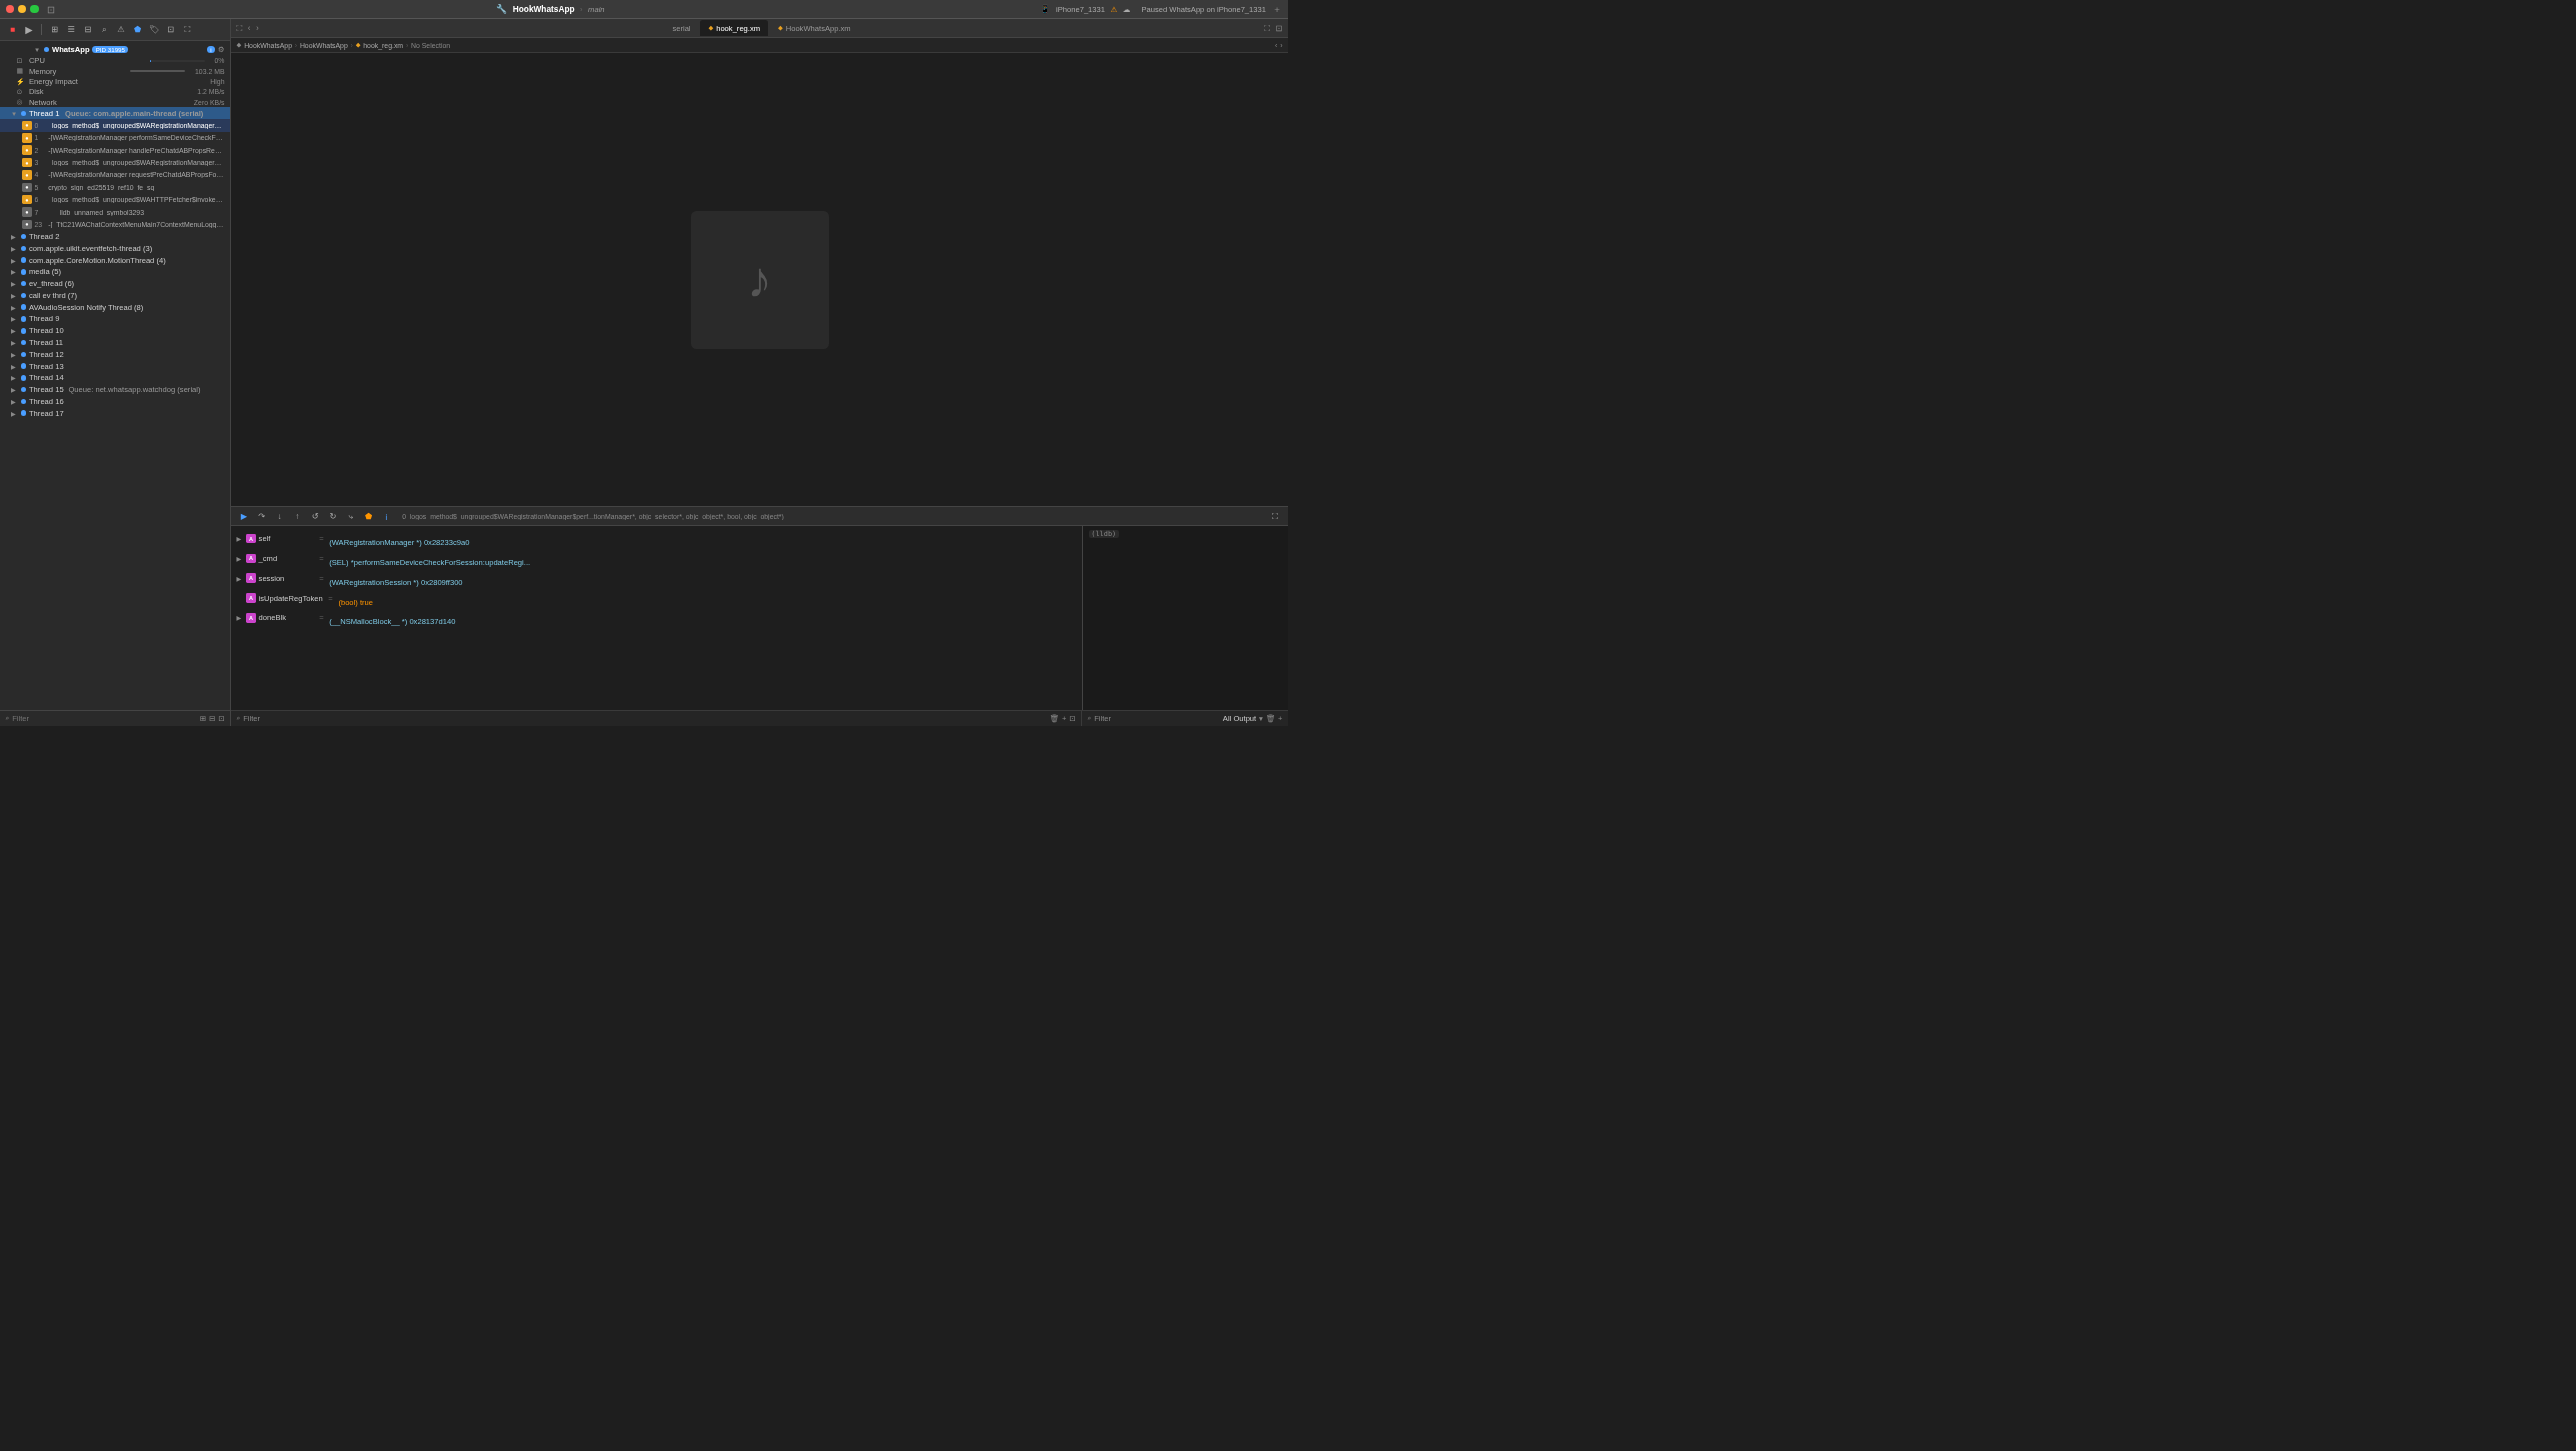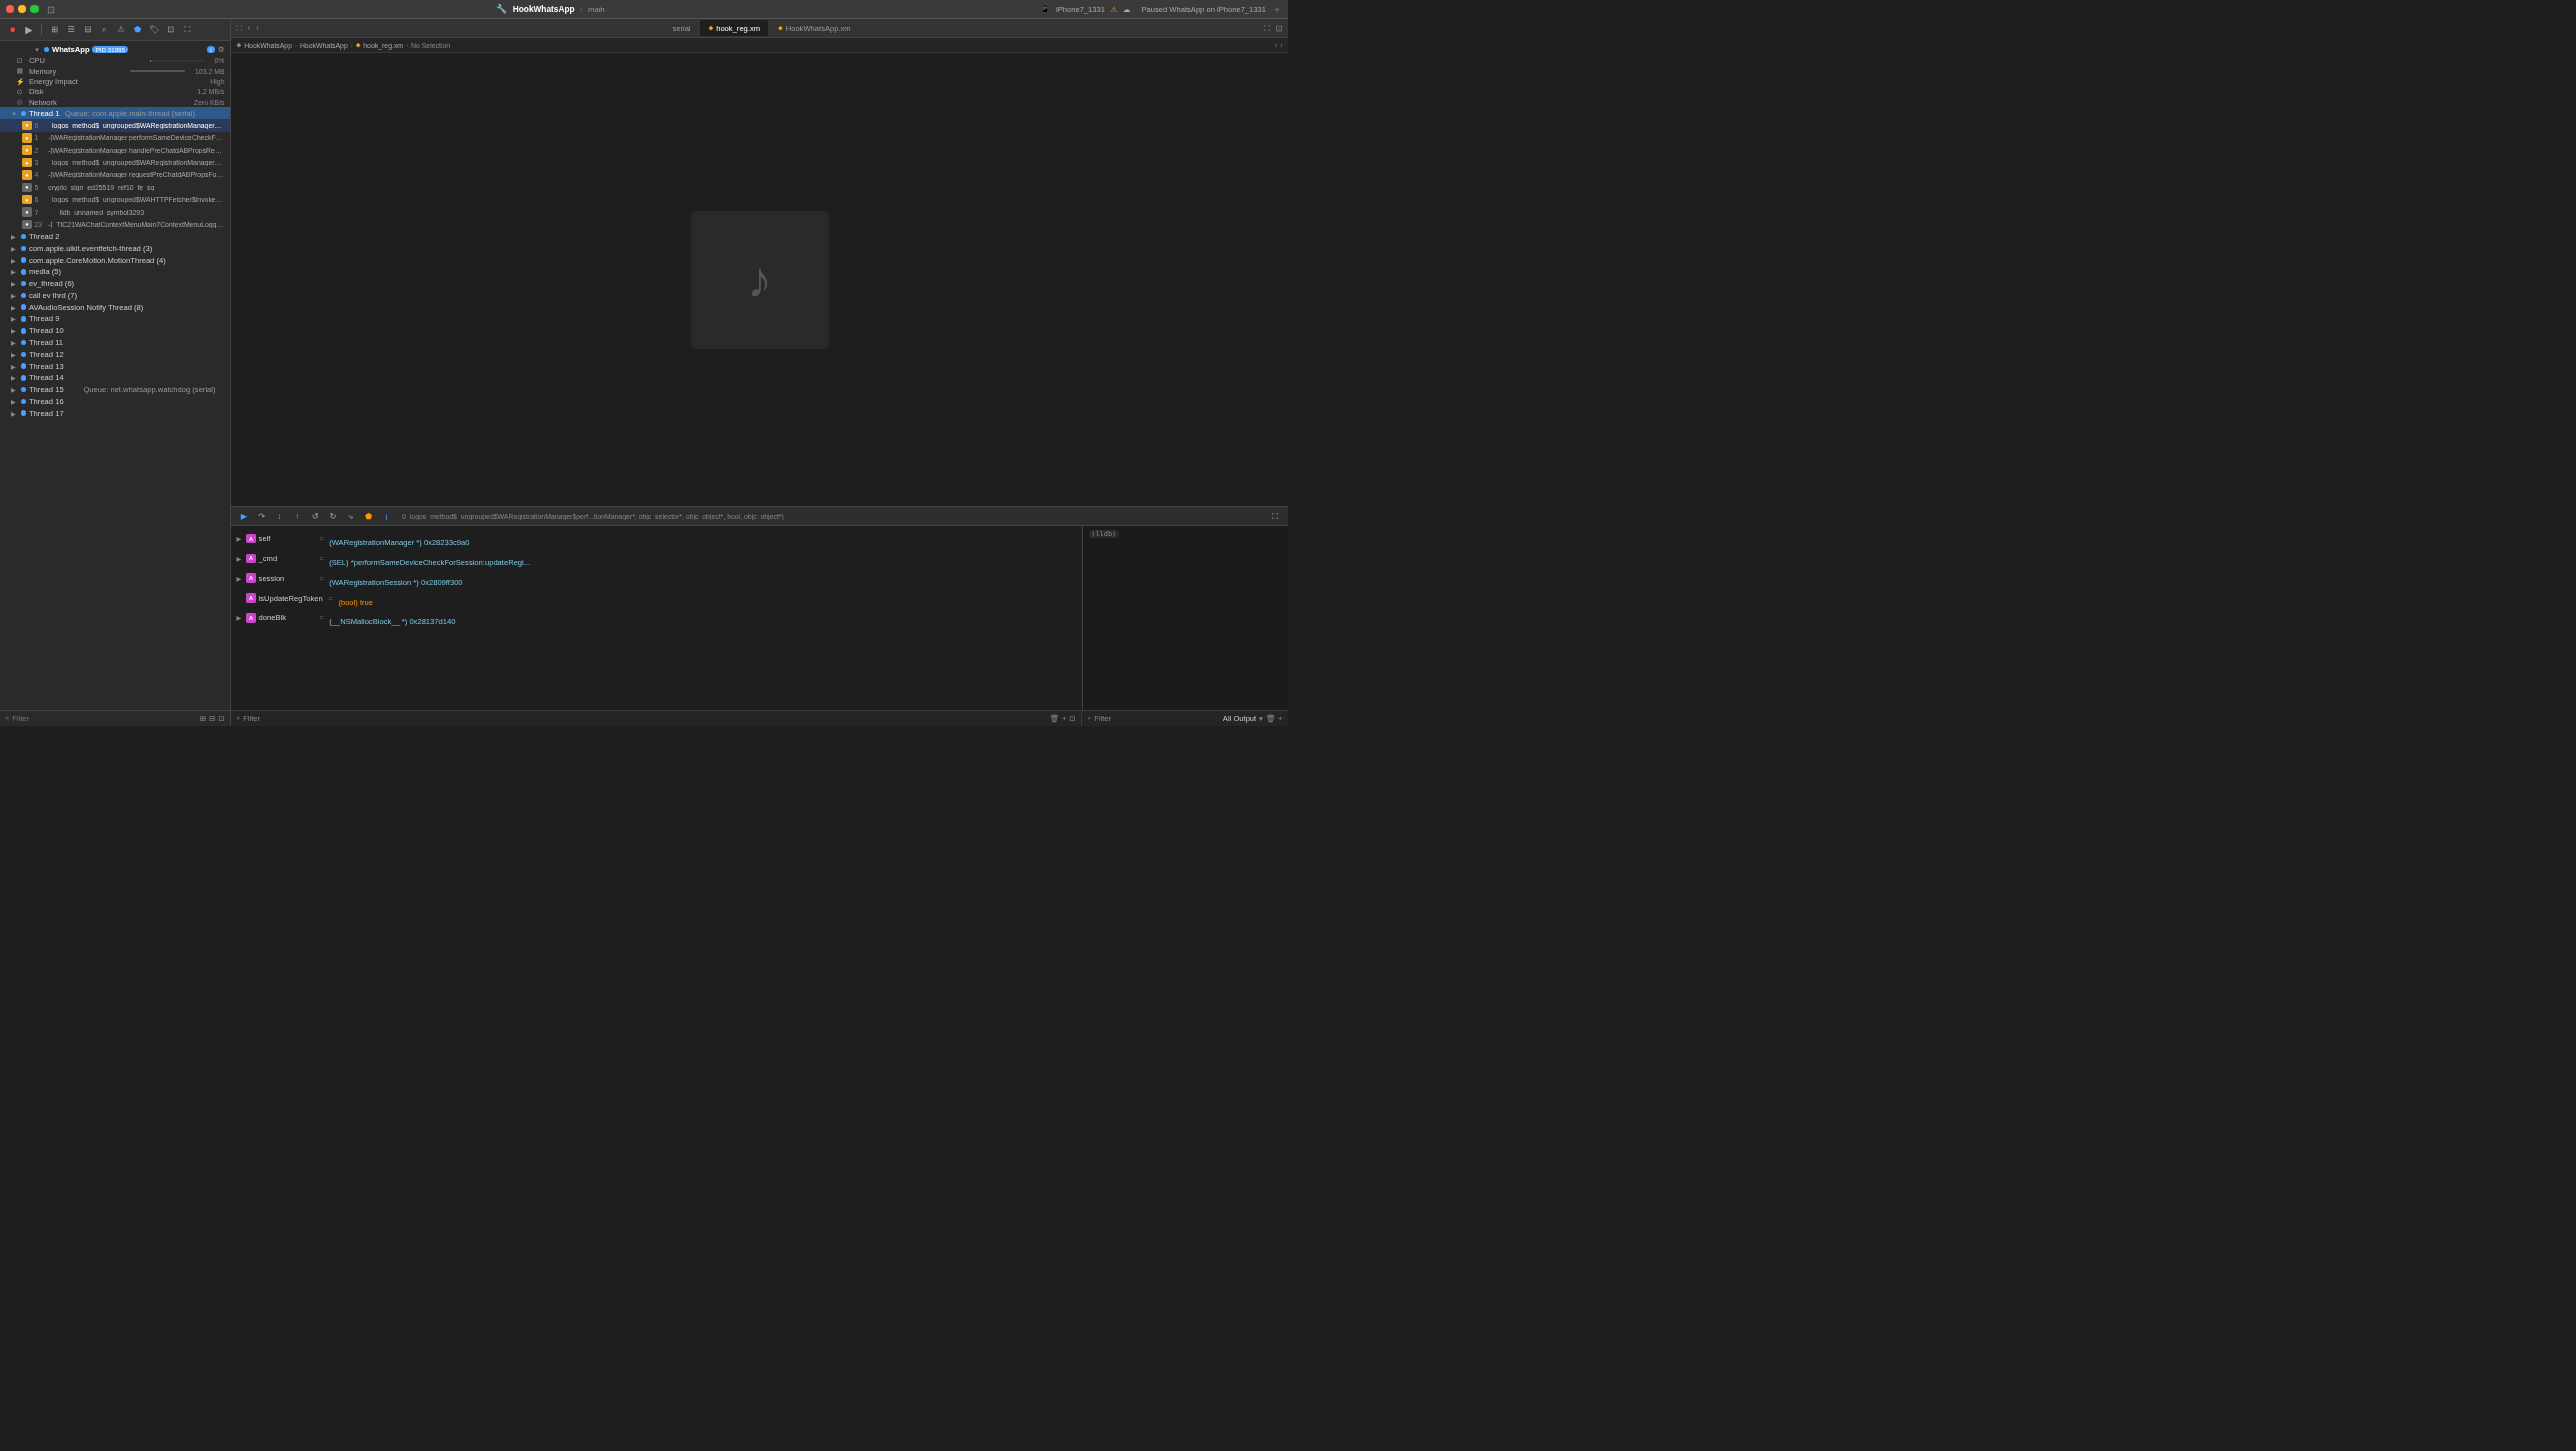--- a/index.html
+++ b/index.html
@@ -583,21 +583,21 @@
       <div class="resource-row">
         <span class="resource-icon">◎</span>
         <span class="resource-name">Network</span>
         <span class="resource-value">Zero KB/s</span>
       </div>
 
       <div class="thread-row selected">
         <span class="expand-arrow expanded">▼</span>
         <span class="status-dot dot-blue"></span>
         <span style="color:#fff;">Thread 1</span>
-        <span style="color:#999;margin-left:2.8px;">Queue: com.apple.main-thread (serial)</span>
+        <span style="color:#999;margin-left:2.8px;font-weight:bold;">Queue: com.apple.main-thread (serial)</span>
       </div>
 
       <div class="stack-frame highlighted">
         <div class="stack-frame-icon">●</div>
         <span class="frame-num">0</span>
         <span class="frame-text">_logos_method$_ungrouped$WARegistrationManager$performSameDeviceCheckForSession$updateRegistrationToke...</span>
       </div>
       <div class="stack-frame">
         <div class="stack-frame-icon">●</div>
         <span class="frame-num">1</span>
@@ -714,21 +714,21 @@
       <div class="thread-row">
         <span class="expand-arrow">▶</span>
         <span class="status-dot dot-blue"></span>
         <span>Thread 14</span>
       </div>
 
       <div class="thread-row">
         <span class="expand-arrow">▶</span>
         <span class="status-dot dot-blue"></span>
         <span>Thread 15</span>
-        <span style="color:#999;margin-left:17px;">Queue: net.whatsapp.watchdog (serial)</span>
+        <span style="color:#999;margin-left:2px;">Queue: net.whatsapp.watchdog (serial)</span>
       </div>
 
       <div class="thread-row">
         <span class="expand-arrow">▶</span>
         <span class="status-dot dot-blue"></span>
         <span>Thread 16</span>
       </div>
 
       <div class="thread-row">
         <span class="expand-arrow">▶</span>

